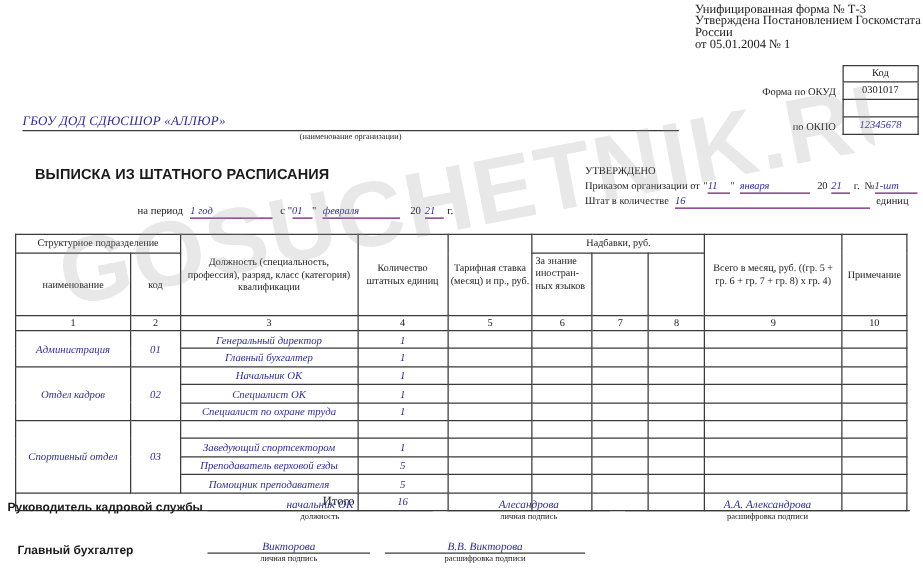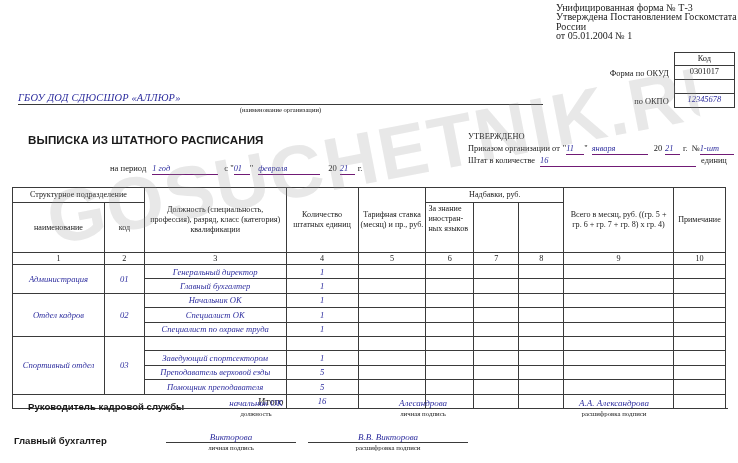--- a/index.html
+++ b/index.html
@@ -351,21 +351,21 @@
         <td class="data"></td>
         <td class="data"></td>
         <td class="data"></td>
         <td class="data"></td>
         <td class="data"></td>
         <td class="data"></td>
       </tr>
     </tfoot>
   </table>
 
-  <div class="sig" style="left:28px; top:401px;text-align:center;">Руководитель кадровой службы</div>
+  <div class="sig" style="left:6px; top:401px;text-align:center;">Руководитель кадровой службы</div>
   <div class="sigline" style="left:166px; top:398px; width:180px;">
     <div class="val">начальник ОК</div>
     <div class="cap">должность</div>
   </div>
   <div class="sigline" style="left:358px; top:398px; width:130px;">
     <div class="val">Алесандрова</div>
     <div class="cap">личная подпись</div>
   </div>
   <div class="sigline" style="left:500px; top:398px; width:228px;">
     <div class="val">А.А. Александрова</div>

